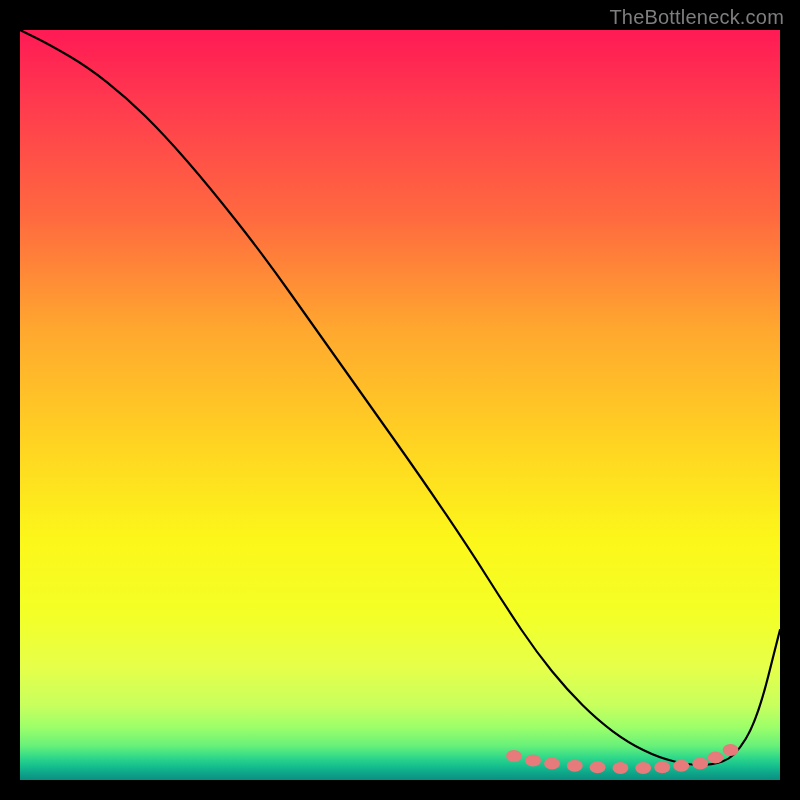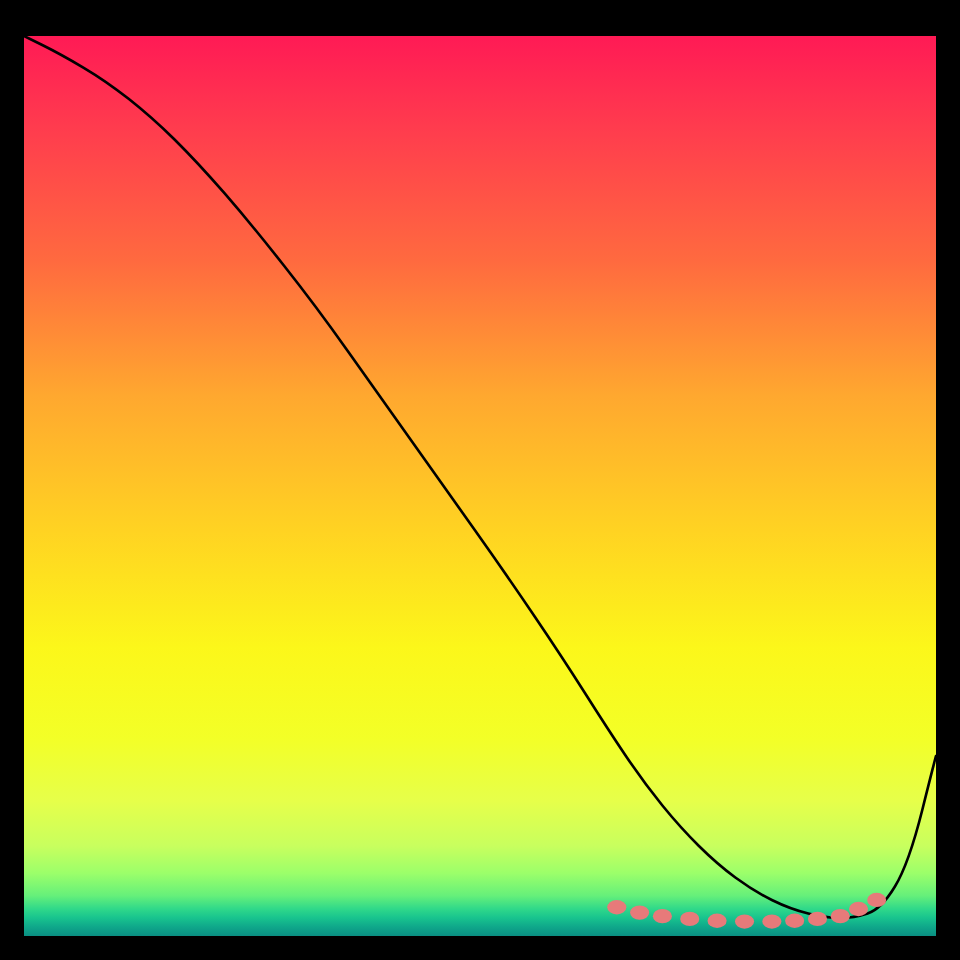--- a/index.html
+++ b/index.html
@@ -74,20 +74,21 @@
   svg.curve circle.dot,
   svg.curve ellipse.dot {
     fill: #e77a7a;
     stroke: none;
   }
 </style>
 </head>
 <body>
 
 <div class="frame">
+  <div class="watermark">TheBottleneck.com</div>
 
   <div class="plot-area">
     <div class="gradient"></div>
     <svg class="curve" viewBox="0 0 764 754" preserveAspectRatio="none">
       <path id="curve-path" class="line" d="M 0.0 0.0 Q 0.0 0.0 15.3 7.5 Q 30.6 15.1 49.7 26.4 Q 68.8 37.7 87.9 52.8 Q 107.0 67.9 126.1 86.7 Q 145.2 105.6 168.1 131.9 Q 191.0 158.3 217.7 192.3 Q 244.5 226.2 271.2 263.9 Q 298.0 301.6 324.7 339.3 Q 351.4 377.0 378.2 414.7 Q 404.9 452.4 427.8 486.3 Q 450.8 520.3 469.9 550.4 Q 489.0 580.6 504.2 603.2 Q 519.5 625.8 534.8 644.7 Q 550.1 663.5 565.4 678.6 Q 580.6 693.7 595.9 705.0 Q 611.2 716.3 626.5 723.8 Q 641.8 731.4 657.0 735.1 Q 672.3 738.9 683.8 738.9 Q 695.2 738.9 706.7 735.1 Q 718.2 731.4 729.6 712.5 Q 741.1 693.7 752.5 648.4 T 764.0 603.2"></path>
       <g id="dots">
           <ellipse class="dot" cx="496.6" cy="729.9" rx="8" ry="6"></ellipse>
           <ellipse class="dot" cx="515.7" cy="734.4" rx="8" ry="6"></ellipse>
           <ellipse class="dot" cx="534.8" cy="737.4" rx="8" ry="6"></ellipse>
           <ellipse class="dot" cx="557.7" cy="739.7" rx="8" ry="6"></ellipse>

